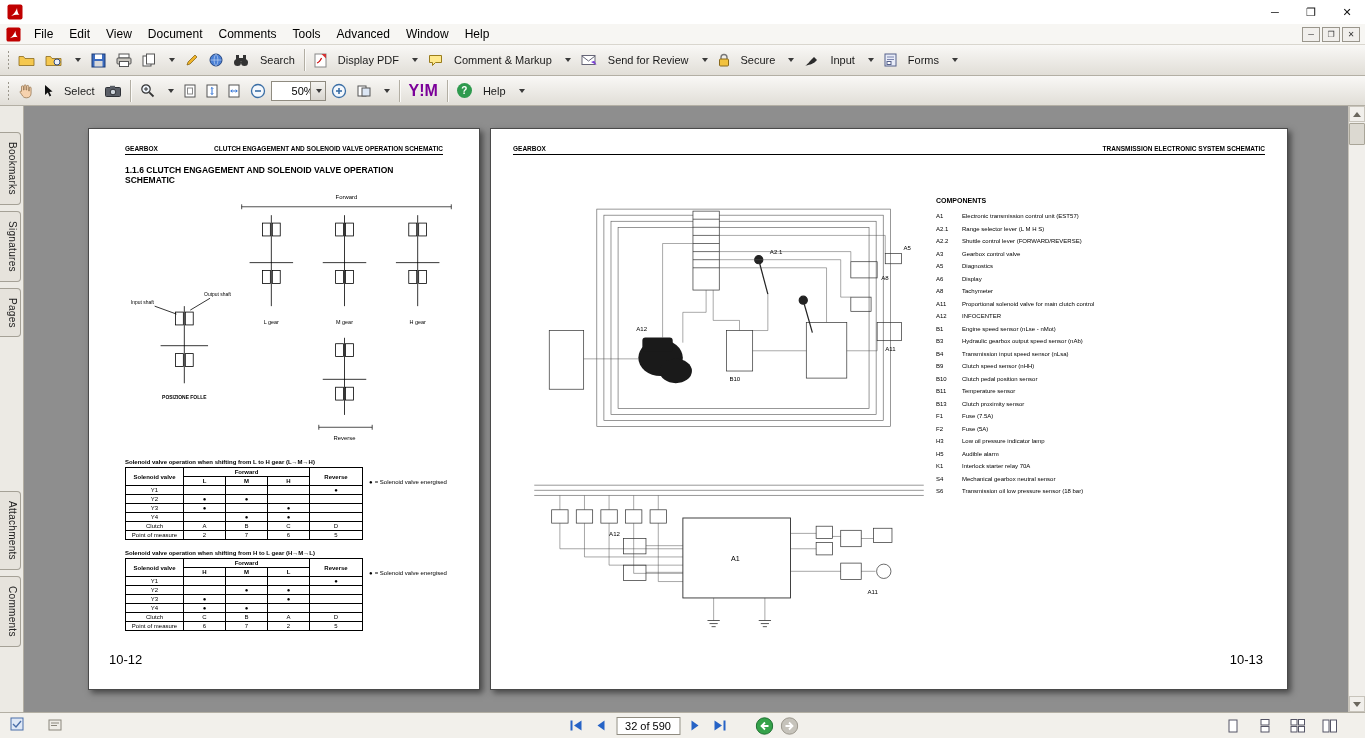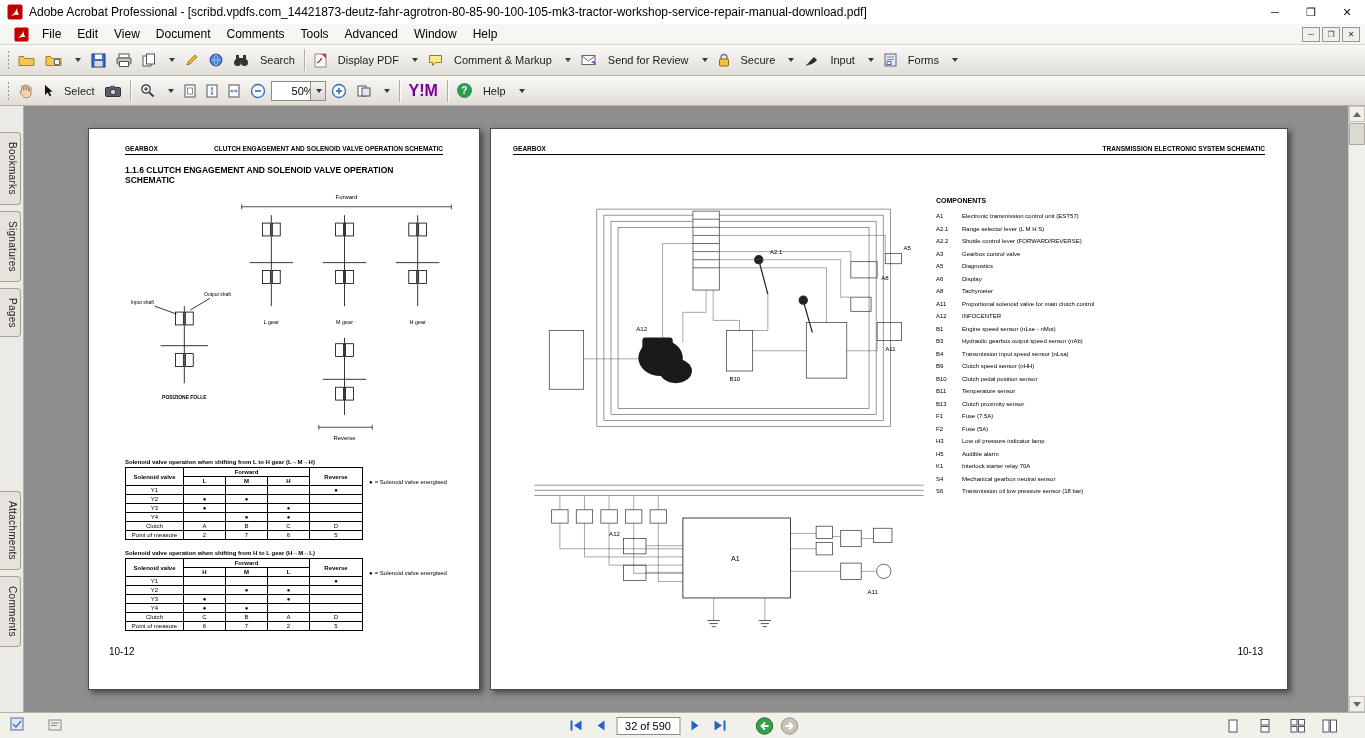--- a/index.html
+++ b/index.html
@@ -8,21 +8,21 @@
   .window { width:1365px; height:738px; display:flex; flex-direction:column; background:#ece9e2; }
 
   
   .titlebar { height:24px; background:#ffffff; display:flex; align-items:center; flex:0 0 auto; }
   .app-icon { width:16px; height:16px; margin:0 6px 0 7px; flex:0 0 auto; }
   .title-text { font-size:12px; color:#000; white-space:nowrap; overflow:hidden; }
   .win-controls { margin-left:auto; display:flex; height:100%; flex:0 0 auto; }
   .win-btn { width:36px; height:100%; display:flex; align-items:center; justify-content:center; font-size:11px; color:#111; }
 
   
-  .menubar { height:21px; background:#f7f6f3; display:flex; align-items:center; border-bottom:1px solid #d9d6ce; padding-left:12px; flex:0 0 auto; }
+  .menubar { height:21px; background:#f7f6f3; display:flex; align-items:center; border-bottom:1px solid #d9d6ce; padding-left:4px; flex:0 0 auto; }
   .menu-acro { width:15px; height:15px; margin:0 5px 0 2px; }
   .menu-item { font-size:12px; padding:2px 8px; color:#000; }
   .doc-controls { margin-left:auto; display:flex; gap:2px; margin-right:5px; }
   .doc-btn { width:18px; height:15px; border:1px solid #9a968c; background:#f1efec; font-size:8px; display:flex; align-items:center; justify-content:center; color:#333; }
 
   
   .toolbar { background:linear-gradient(#f9f8f6,#e1ded7); border-bottom:1px solid #b3afa4; display:flex; align-items:center; padding:0 4px; flex:0 0 auto; }
   .toolbar1 { height:31px; }
   .toolbar2 { height:30px; }
   .tbtn { height:25px; display:flex; align-items:center; gap:11px; padding:0 5px; border-radius:2px; font-size:11px; color:#1a1a1a; white-space:nowrap; }
@@ -55,21 +55,21 @@
   .page-right { left:466px; top:22px; width:798px; height:562px; padding:16px 22px; }
   .ph { display:flex; justify-content:space-between; font-size:6.5px; font-weight:bold; border-bottom:1px solid #000; padding-bottom:2px; }
   .ptitle { font-size:8.5px; font-weight:bold; margin-top:10px; }
   .gear-svg { display:block; margin:4px auto 0; width:352px; height:260px; }
   .cap { font-size:6px; font-weight:bold; margin-top:10px; margin-bottom:2px; }
   .trow { display:flex; align-items:flex-start; }
   table.sol { border-collapse:collapse; width:237px; table-layout:fixed; flex:0 0 auto; }
   table.sol th, table.sol td { border:1px solid #000; font-size:6px; height:9px; text-align:center; padding:0 1px; font-weight:normal; line-height:8px; }
   table.sol th { font-weight:bold; }
   .legend { display:flex; align-items:center; gap:2px; font-size:6px; margin-left:6px; margin-top:12px; white-space:nowrap; }
-  .pnum { position:absolute; bottom:32px; font-size:10px; }
+  .pnum { position:absolute; bottom:22px; font-size:13px; }
   .pnum-left { left:20px; } .pnum-right { right:24px; }
   .schem1 { position:absolute; left:50px; top:72px; width:395px; height:253px; }
   .schem2 { position:absolute; left:38px; top:348px; width:400px; height:164px; }
   .components { position:absolute; left:445px; top:68px; width:335px; }
   .comp-title { font-size:7px; font-weight:bold; margin-bottom:6px; }
   .comp-row { display:flex; font-size:6px; line-height:12.5px; }
   .comp-code { width:26px; flex:0 0 auto; }
 
   
   .statusbar { height:26px; background:#f2f0eb; border-top:1px solid #b3afa4; display:flex; align-items:center; position:relative; flex:0 0 auto; }
@@ -83,21 +83,20 @@
 </head>
 <body>
 
 <div class="window">
 
   <div class="titlebar">
     <svg class="app-icon" viewBox="0 0 16 16">
         <rect x="0.5" y="0.5" width="15" height="15" rx="2" fill="#c00000"></rect>
         <path d="M4 12c2-1 5-4.5 6-8 .3 3 .8 5.5 2.5 7-2-.5-5-.2-8.5 1z" fill="#fff"></path>
       </svg>
-    <span class="title-text">Adobe Acrobat Professional - [scribd.vpdfs.com_14421873-deutz-fahr-agrotron-80-85-90-100-105-mk3-tractor-workshop-service-repair-manual-download.pdf]</span>
     <div class="win-controls">
       <div class="win-btn">─</div>
       <div class="win-btn">❐</div>
       <div class="win-btn">✕</div>
     </div>
   </div>
 
   <div class="menubar">
       <svg class="menu-acro" viewBox="0 0 16 16">
         <rect x="0.5" y="0.5" width="15" height="15" rx="2" fill="#c00000"></rect>

